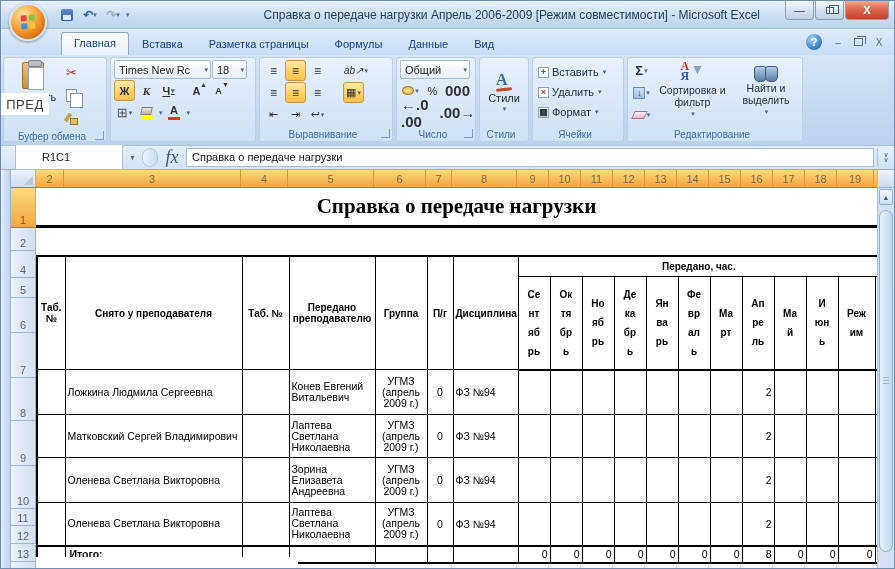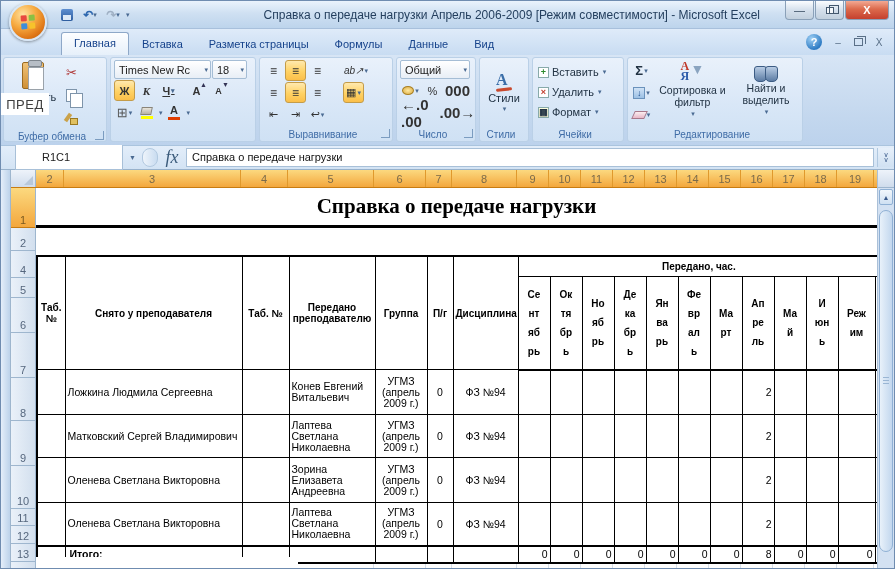--- a/index.html
+++ b/index.html
@@ -129,21 +129,21 @@
   .row-empty{height:27px}
   table.xl{border-collapse:collapse;table-layout:fixed;width:843px;border:2px solid #000;font-size:10.5px;color:#000}
   table.xl th,table.xl td{border:1px solid #000;overflow:hidden;vertical-align:middle;padding:1px 2px}
   table.xl th{font-size:10px;font-weight:bold;text-align:center;line-height:11px}
   tr.mrow th{word-break:break-all;line-height:19px;padding:8px}
   tr.mrow th{border-bottom:2px solid #000}
   td.cname{text-align:left;padding-left:4px;line-height:11px}
   td.cper{text-align:left;padding-left:3px;line-height:11px}
   td.cgrp{text-align:center;line-height:11px}
   td.cpg{text-align:center}
-  td.cdis{text-align:center;padding-left:3px}
+  td.cdis{text-align:left;padding-left:3px}
   td.cm{text-align:right;padding-right:3px}
   tr.total td{border-top:2px solid #000;font-weight:bold}
   tr.total td.tlabel{text-align:left;padding-left:4px}
   tr.total td.cm{font-weight:normal}
   .bgrid-row{display:flex;height:18px}
   .bgcell{flex:none;border-right:1px solid #d6dee9;border-bottom:1px solid #d6dee9}
   .bgfill{flex:1;border-bottom:1px solid #d6dee9}
   .white-cut{position:absolute;left:0;top:369px;width:262px;height:16px;background:#fff}
   
   .vscroll{width:17px;flex:none;display:flex;flex-direction:column;background:#d3e1f2;border-left:1px solid #aac0d8}

